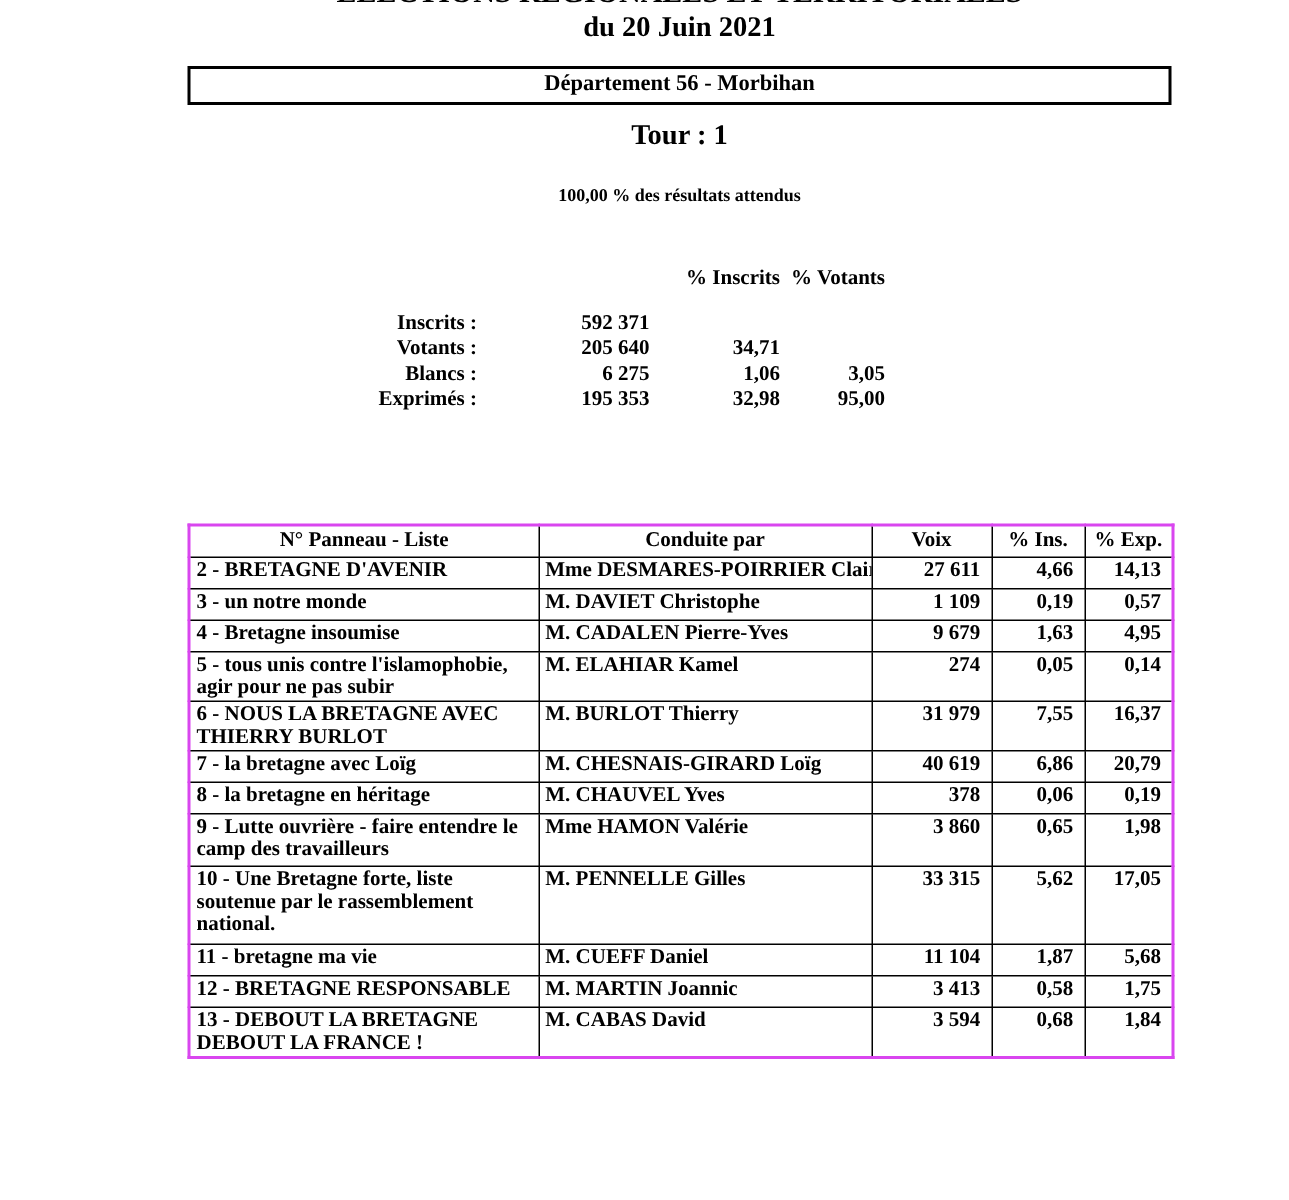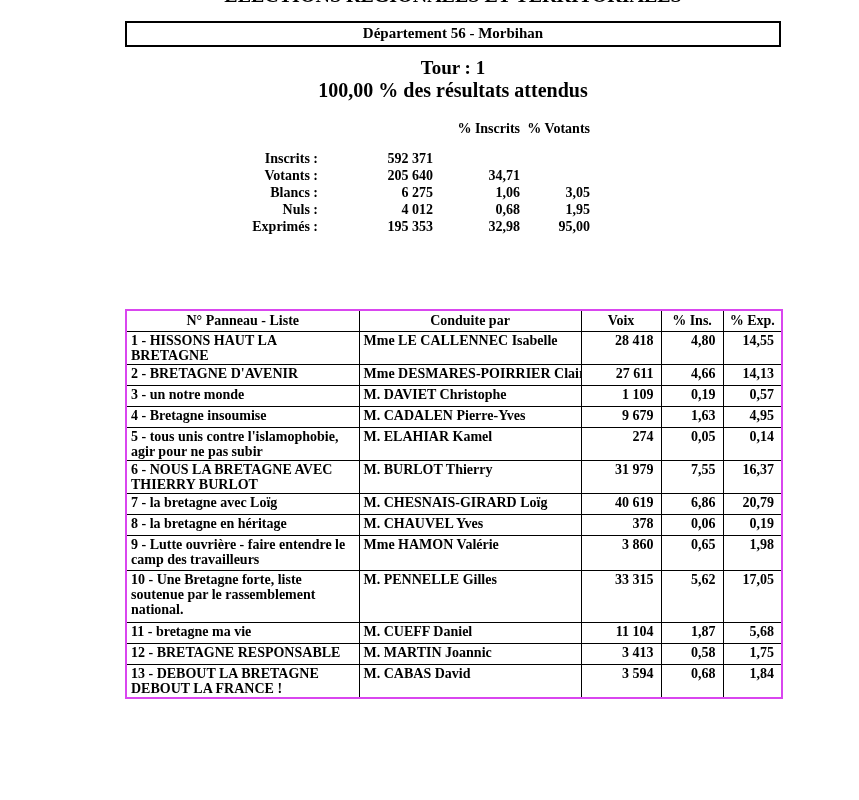--- a/index.html
+++ b/index.html
@@ -19,24 +19,24 @@
   }
   .title2 { font-size: 19px; line-height: 23px; margin: 0; text-align: center; }
 
   
   .dept-box {
     margin-top: 14px; border: 2px solid #000;
     text-align: center; font-size: 15px; line-height: 19px; padding: 1px 0 2px;
   }
 
   .tour { font-size: 19px; line-height: 17px; margin-top: 12px; text-align: center; }
-  .attendus { font-size: 20px; line-height: 20px; margin-top: 4px; text-align: center; }
-
-  
-  .stats { border-collapse: collapse; margin-top: 20px; }
+  .attendus { font-size: 12px; line-height: 20px; margin-top: 21px; text-align: center; }
+
+  
+  .stats { border-collapse: collapse; margin-top: 37px; }
   .stats td { padding: 0; line-height: 17px; font-size: 14px; text-align: right; vertical-align: bottom; }
   .stats .c-label { width: 193px; }
   .stats .c-value { width: 115px; }
   .stats .c-pi    { width: 87px; }
   .stats .c-pv    { width: 70px; }
   .stats thead td { padding-bottom: 13px; }
 
   
   .results {
     border-collapse: collapse; table-layout: fixed; width: 656px;
@@ -57,20 +57,21 @@
   tr.rh35 { height: 35px; }
   tr.rh52 { height: 52px; }
   tr.rh34 { height: 34px; }
 </style>
 </head>
 <body>
 
 <div class="content">
 
   <h1 class="title1">ÉLECTIONS RÉGIONALES ET TERRITORIALES</h1>
+  <div class="title2">du 20 Juin 2021</div>
 
   <div class="dept-box">
     <span>Département 56 - Morbihan</span>
   </div>
 
   <div class="tour">Tour : 1</div>
   <div class="attendus">100,00 % des résultats attendus</div>
 
   <table class="stats">
     <thead>
@@ -92,26 +93,20 @@
         <td class="c-label">Votants :</td>
         <td class="c-value">205 640</td>
         <td class="c-pi">34,71</td>
         <td class="c-pv"></td>
       </tr>
       <tr>
         <td class="c-label">Blancs :</td>
         <td class="c-value">6 275</td>
         <td class="c-pi">1,06</td>
         <td class="c-pv">3,05</td>
-      </tr>
-      <tr>
-        <td class="c-label">Nuls :</td>
-        <td class="c-value">4 012</td>
-        <td class="c-pi">0,68</td>
-        <td class="c-pv">1,95</td>
       </tr>
       <tr>
         <td class="c-label">Exprimés :</td>
         <td class="c-value">195 353</td>
         <td class="c-pi">32,98</td>
         <td class="c-pv">95,00</td>
       </tr>
     </tbody>
   </table>
 
@@ -126,28 +121,20 @@
     <thead>
       <tr>
         <th>N° Panneau - Liste</th>
         <th>Conduite par</th>
         <th>Voix</th>
         <th>% Ins.</th>
         <th>% Exp.</th>
       </tr>
     </thead>
     <tbody>
-      <tr class="rh31">
-        <td class="col-liste">1 - HISSONS HAUT LA
-BRETAGNE</td>
-        <td class="col-conduite">Mme LE CALLENNEC Isabelle</td>
-        <td class="num">28 418</td>
-        <td class="num">4,80</td>
-        <td class="num">14,55</td>
-      </tr>
       <tr>
         <td class="col-liste">2 - BRETAGNE D'AVENIR</td>
         <td class="col-conduite">Mme DESMARES-POIRRIER Claire</td>
         <td class="num">27 611</td>
         <td class="num">4,66</td>
         <td class="num">14,13</td>
       </tr>
       <tr>
         <td class="col-liste">3 - un notre monde</td>
         <td class="col-conduite">M. DAVIET Christophe</td>

